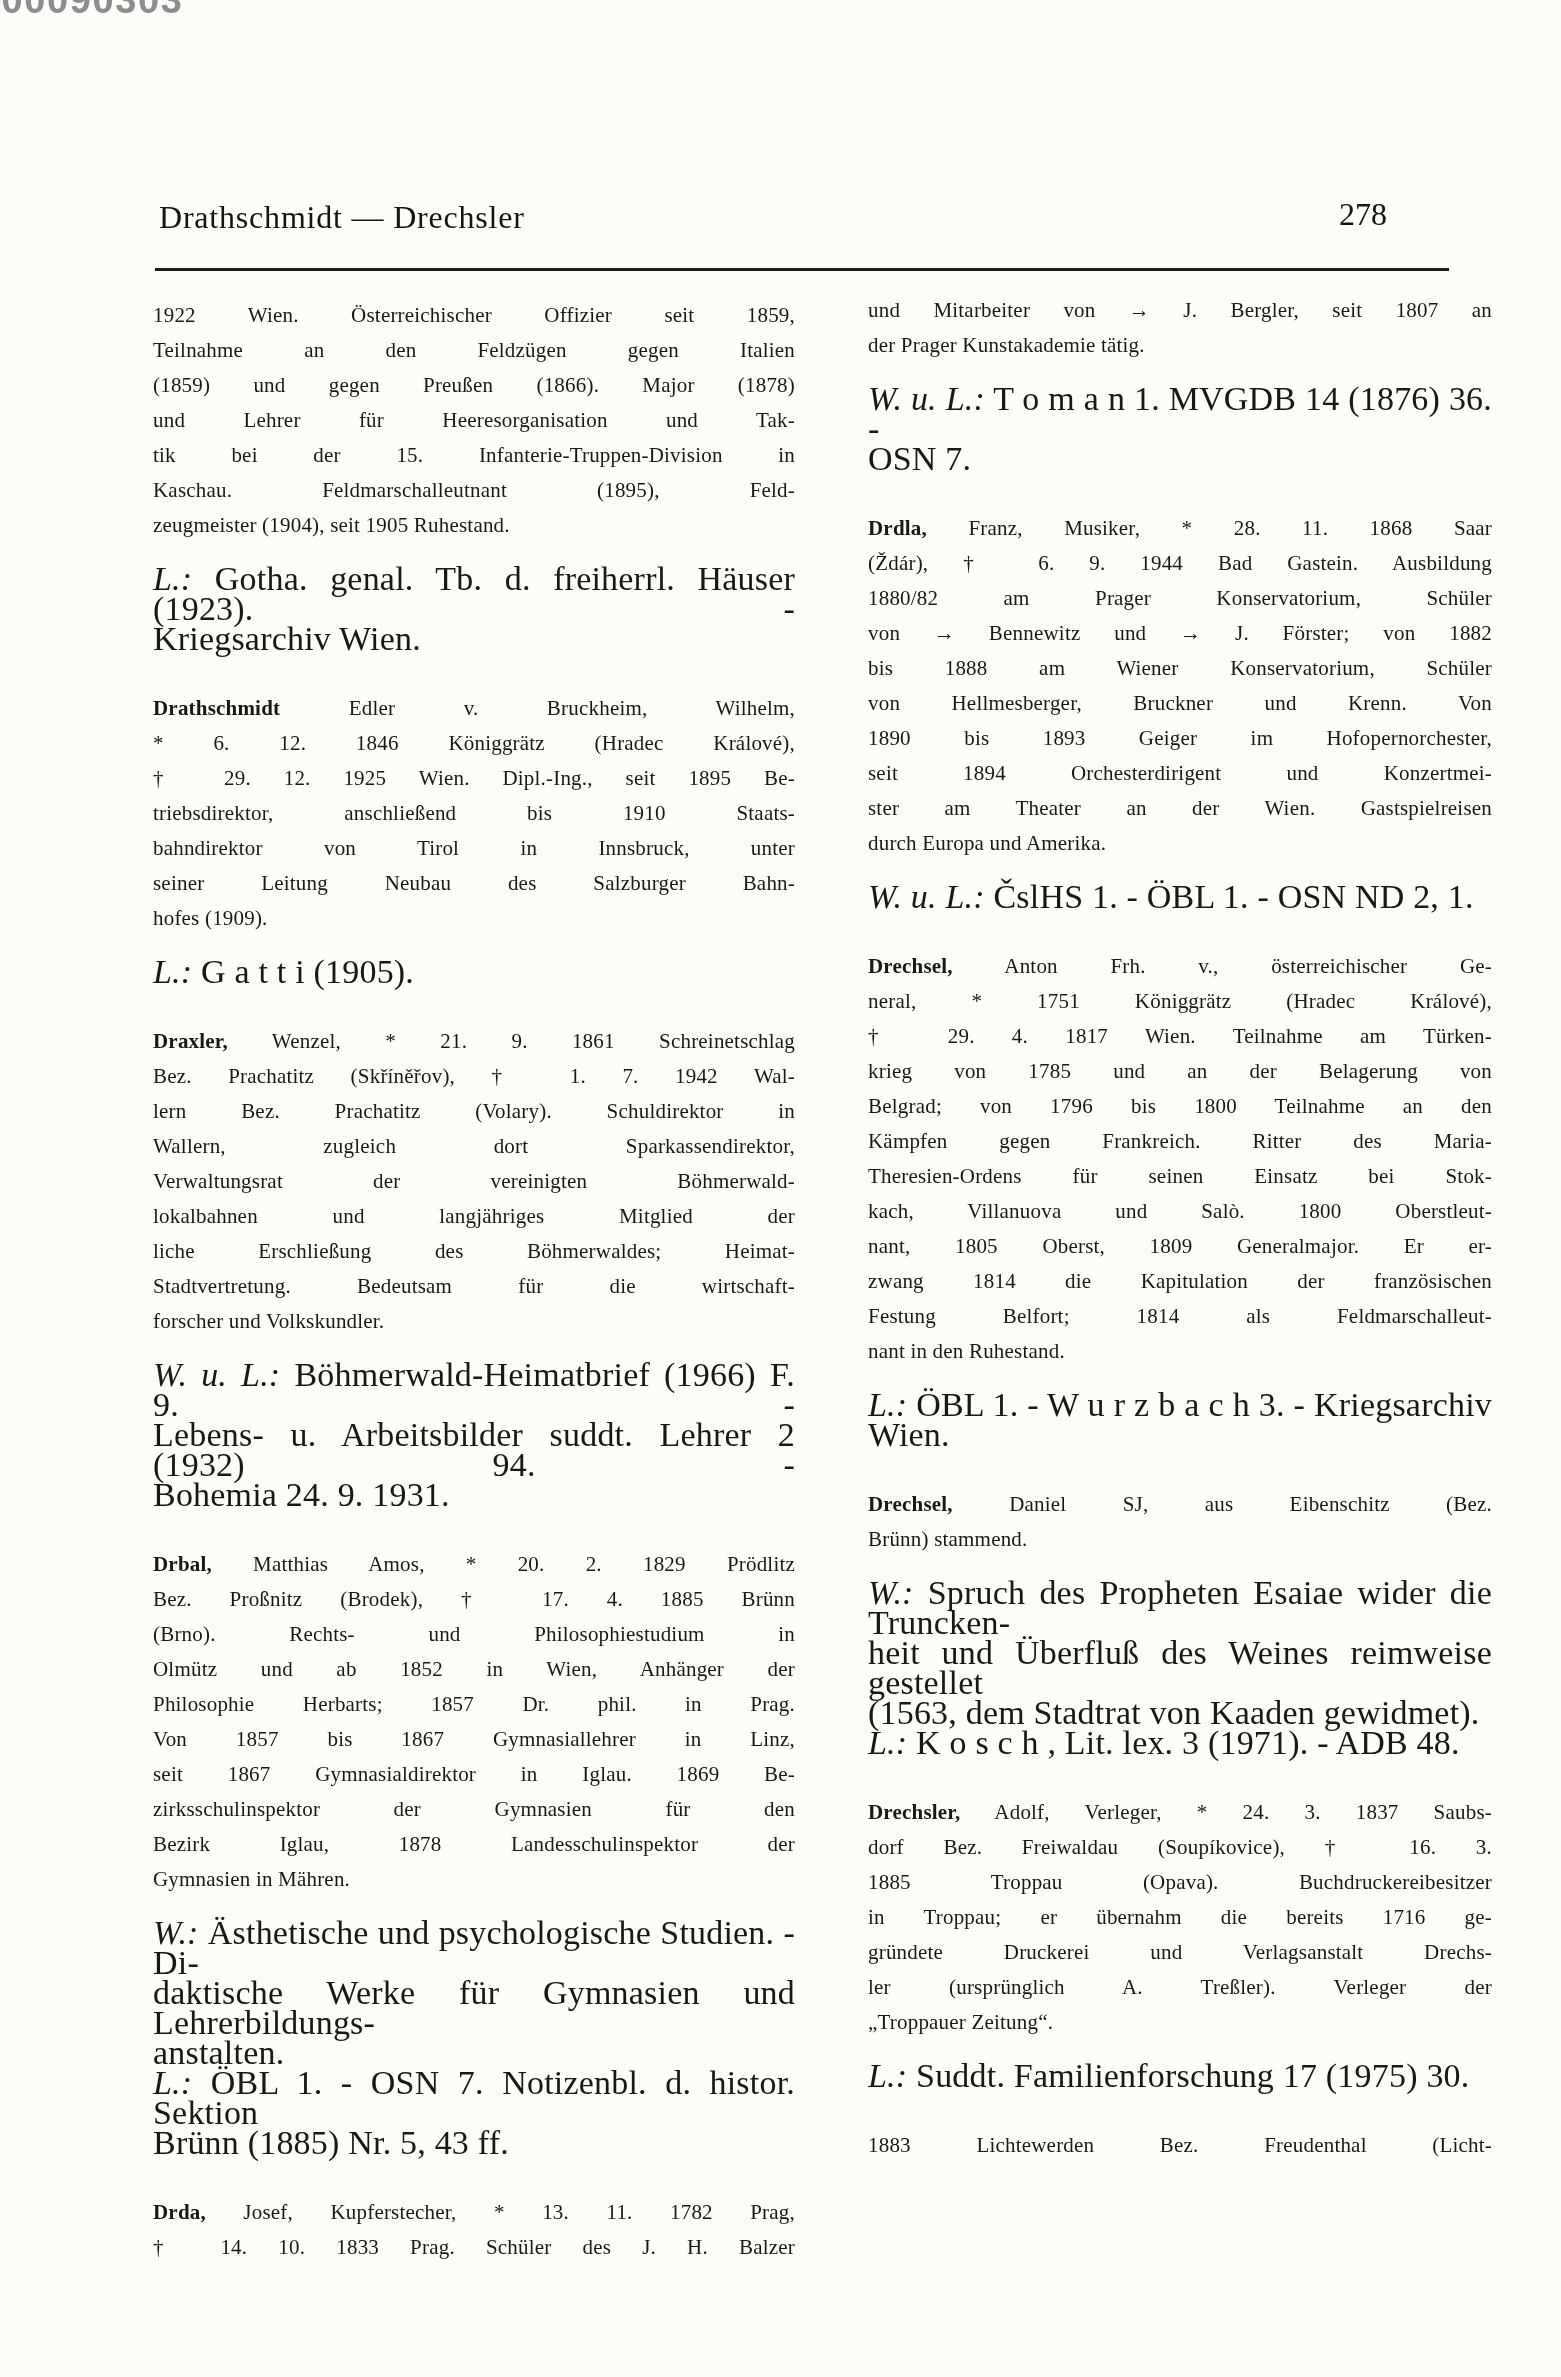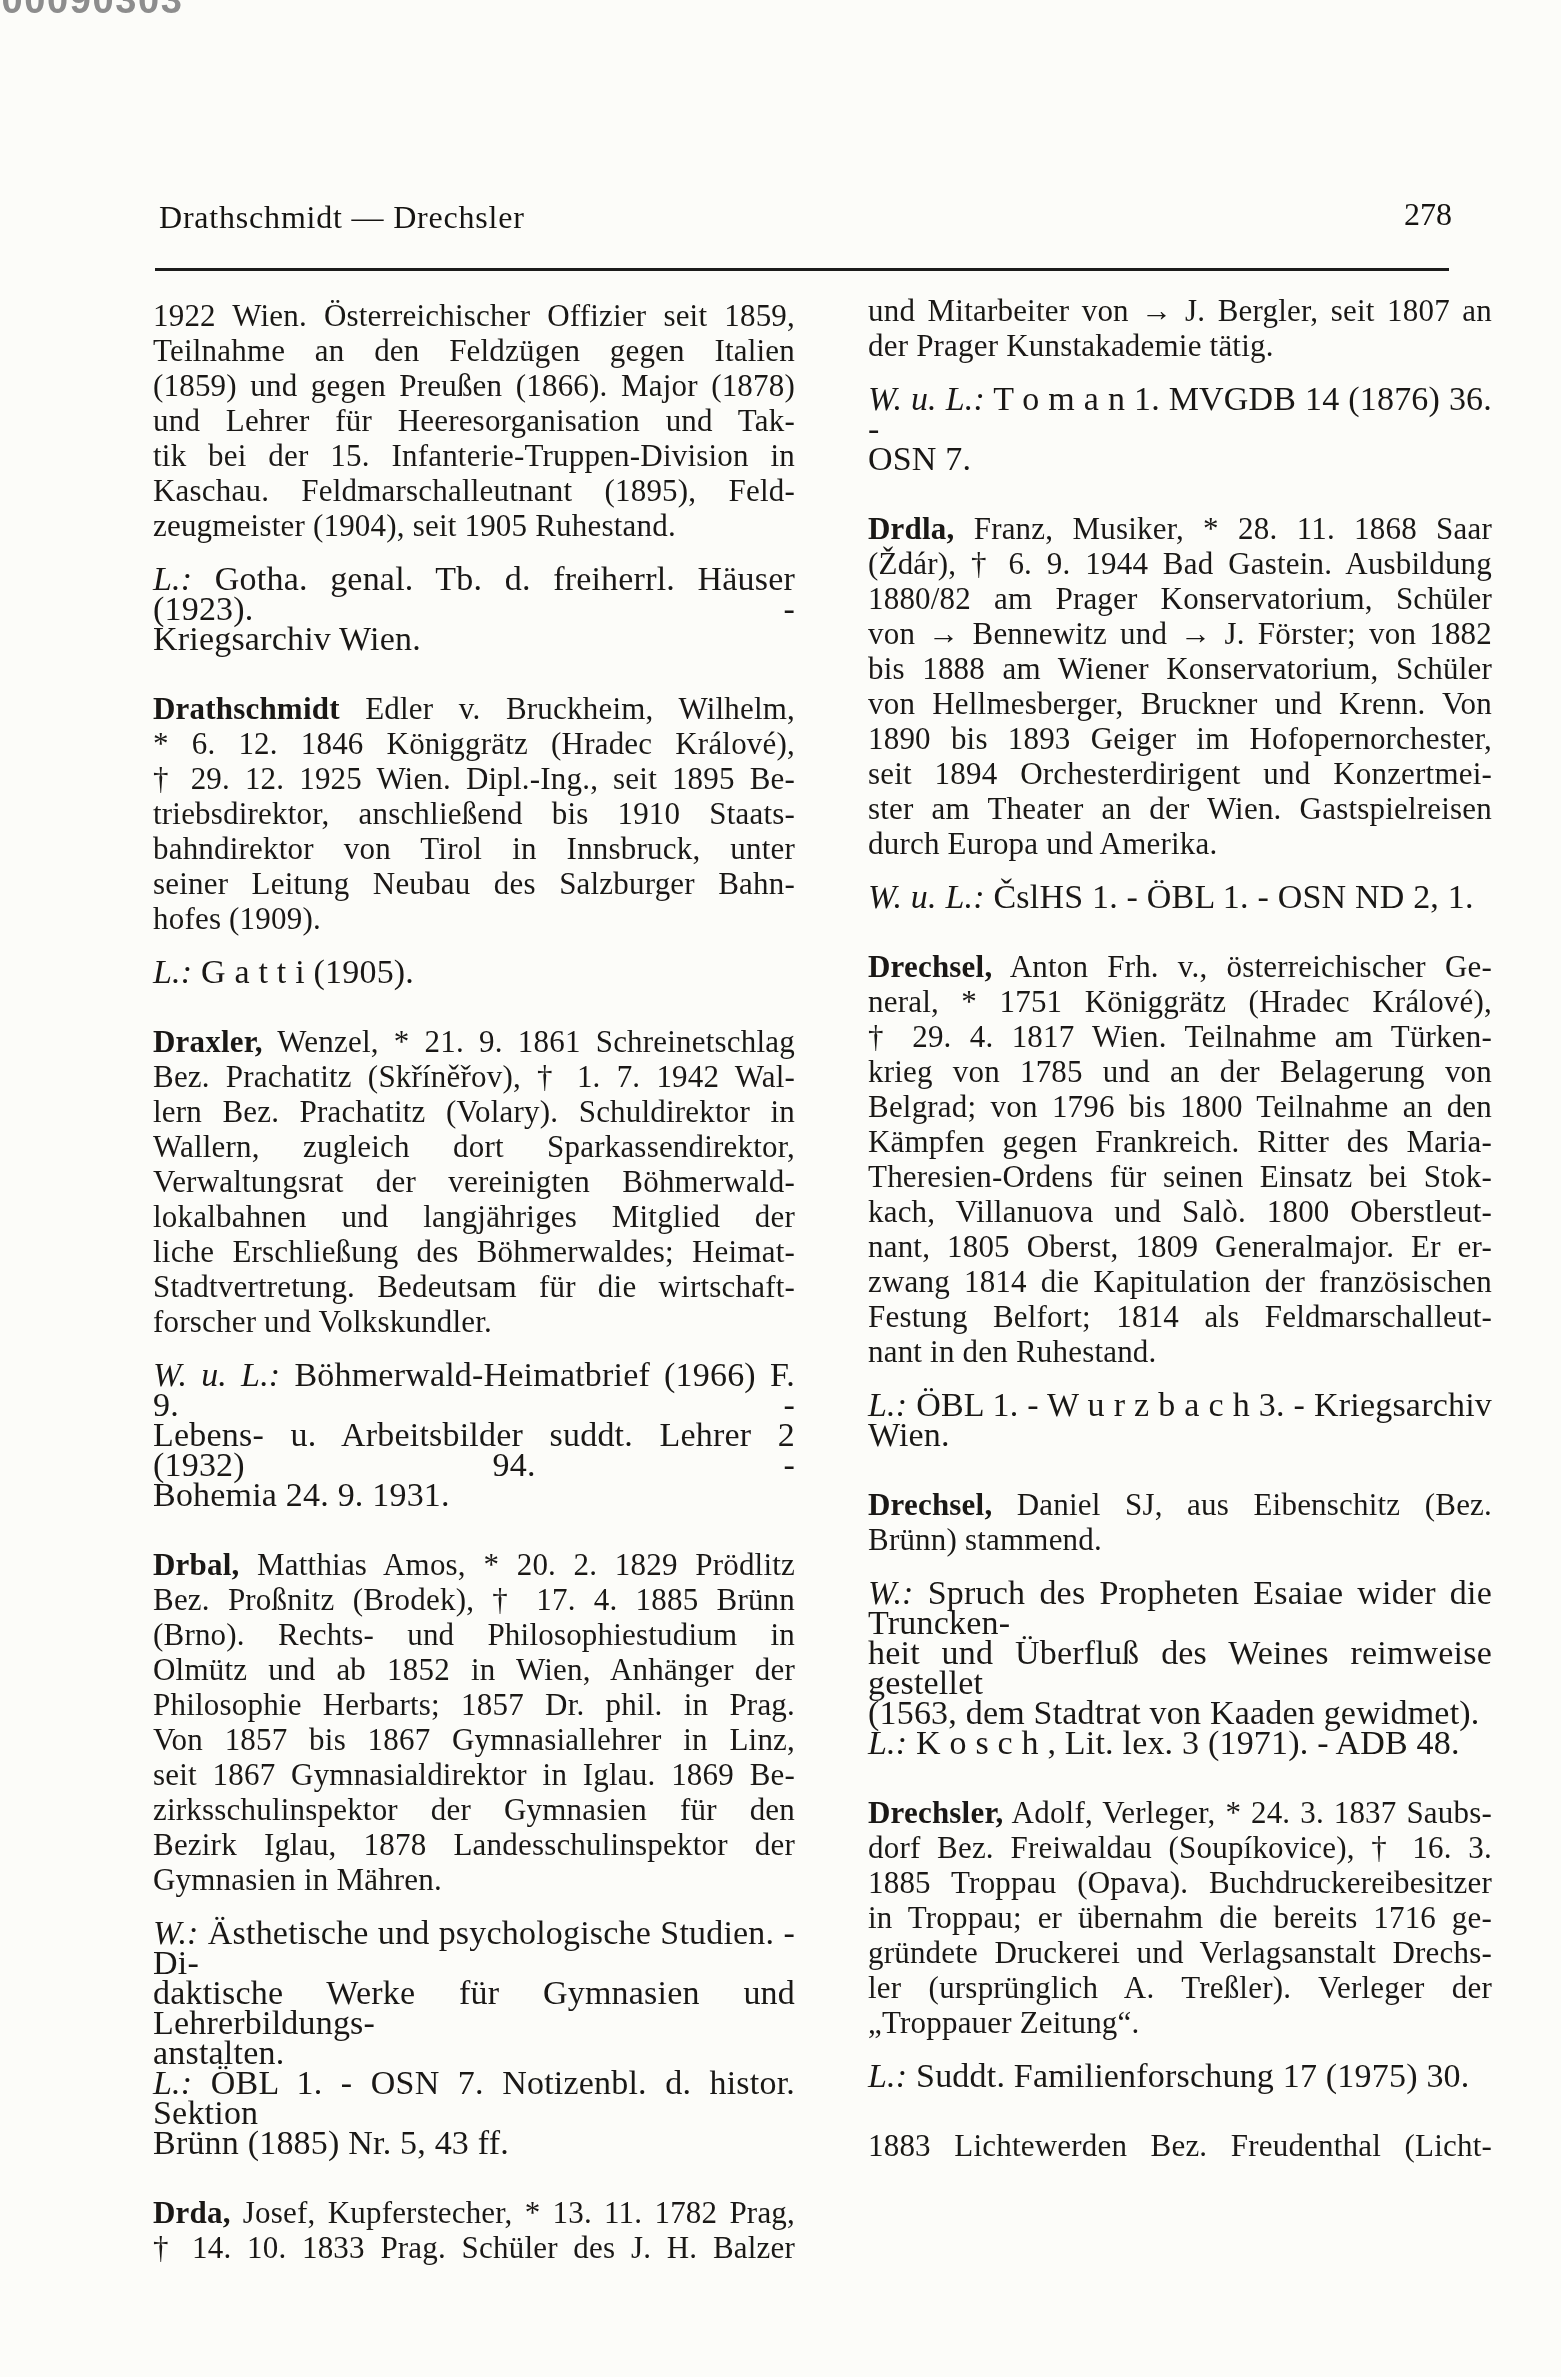--- a/index.html
+++ b/index.html
@@ -15,31 +15,31 @@
     display:block; margin-top:-21.5px;
     font-family:"Liberation Sans","DejaVu Sans",sans-serif;
     font-size:38px; font-weight:bold; color:#8d8d8d; letter-spacing:1.6px;
   }
   #header-title {
     position:absolute; left:159px; top:199px;
     font-size:32px; letter-spacing:0.8px; color:#161412;
   }
   #page-number {
     position:absolute; left:1339px; top:196px; width:113px;
-    text-align:right; font-size:32px; color:#161412;
+    font-size:32px; color:#161412;
   }
   #header-rule {
     position:absolute; left:155px; top:268px; width:1294px; height:3.2px;
     background:#1c1c1c;
   }
   .col { position:absolute; }
   #col-left  { left:153px; top:298px; width:642px; }
   #col-right { left:868px; top:293px; width:624px; }
   .block { margin:0; }
-  .block.body { font-size:31px; line-height:35px; }
+  .block.body { font-size:21px; line-height:35px; }
   .block.lit  { font-size:34px; line-height:30px; }
   .body + .lit { margin-top:21px; }
   .lit + .lit  { margin-top:0; }
   .lit + .body { margin-top:37px; }
   .line { text-align:left; letter-spacing:0.2px; }
   .line.j { text-align:justify; text-align-last:justify; }
   .line b { font-weight:bold; }
   .line i { font-style:italic; }
 </style>
 </head>

